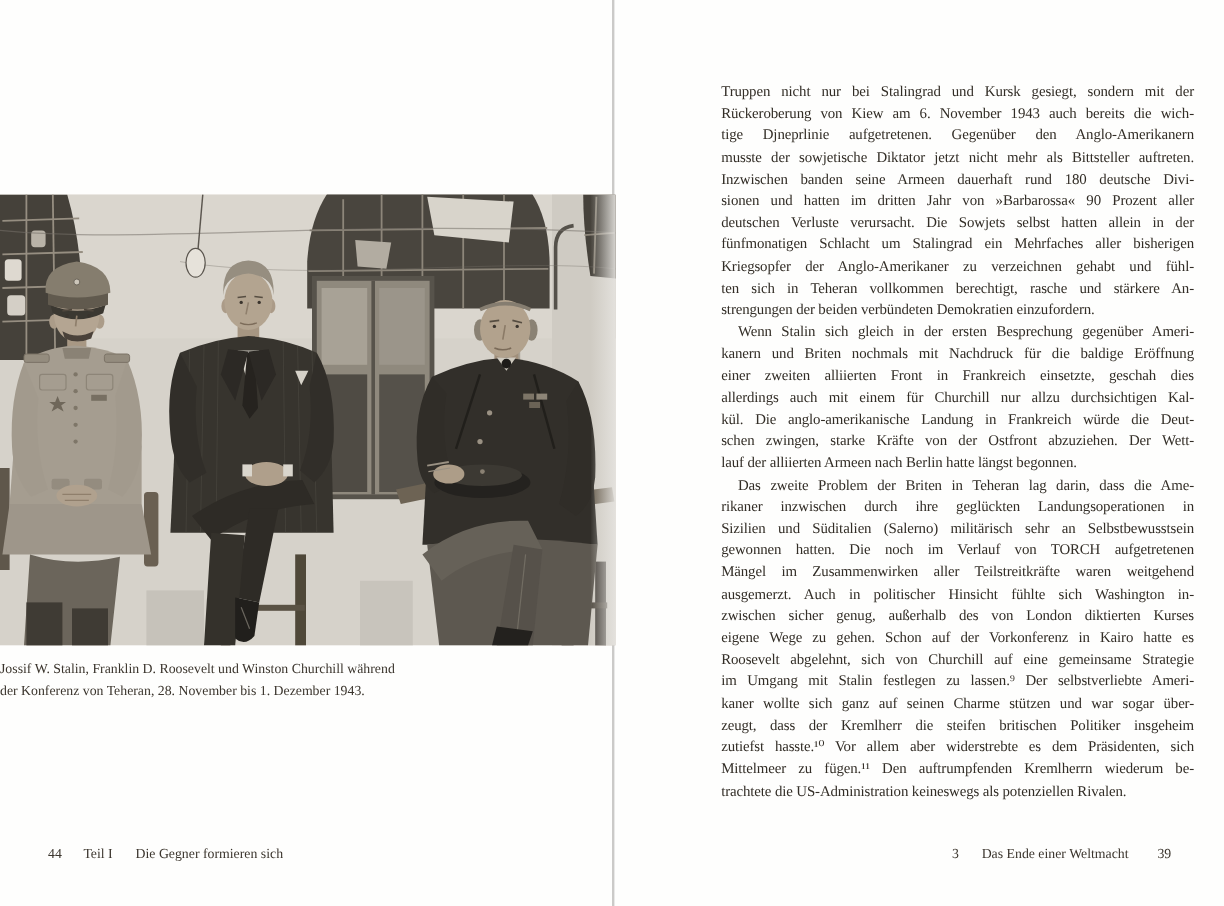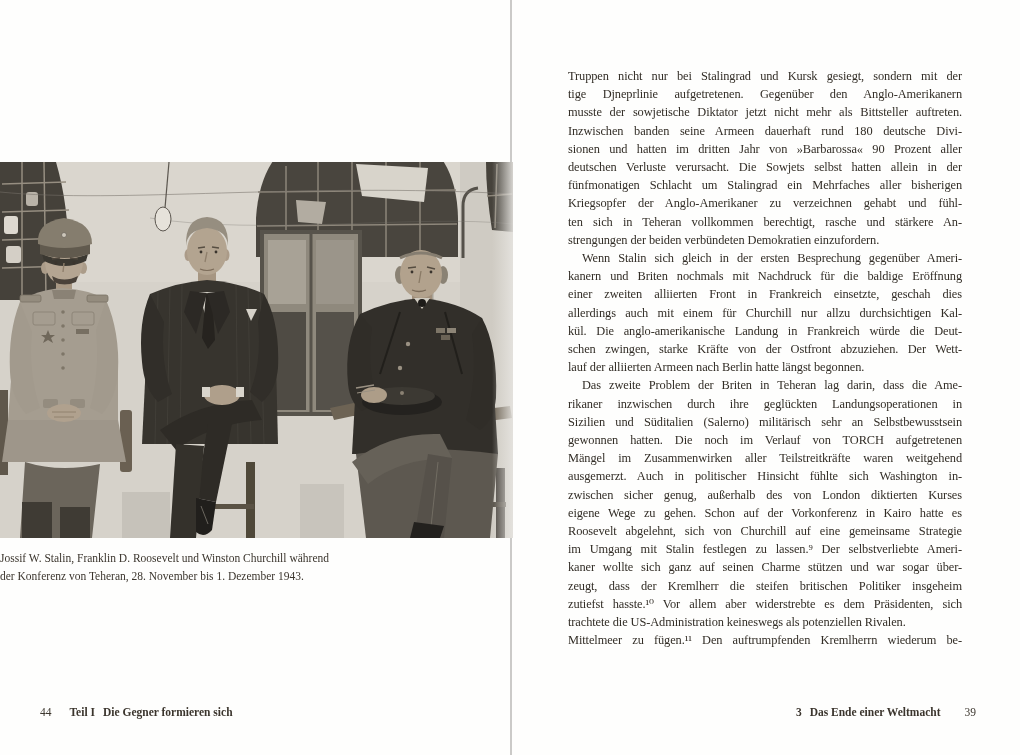--- a/index.html
+++ b/index.html
@@ -14,25 +14,25 @@
   
   .photo-wrap { position:absolute; left:0; top:162px; width:513px; height:376px; }
   .photo-wrap svg { display:block; width:513px; height:376px; }
   .caption {
     position:absolute; left:0; top:549px; width:513px;
     text-align:left; font-size:11.5px; line-height:18px; color:#3b352d;
   }
   .footer { position:absolute; top:706px; font-size:11.5px; color:#3b352d; display:flex; align-items:flex-start; }
   .footer-left  { left:40px; gap:18px; }
   .footer-right { right:44px; gap:24px; }
-  .footer .grp { display:flex; gap:8px;font-weight:bold; }
+  .footer .grp { display:flex; gap:19px; }
 
   
   .body-text {
-    position:absolute; left:568px; top:67px; width:394px;
+    position:absolute; left:601px; top:67px; width:394px;
     font-size:12.4px; line-height:18.2px; letter-spacing:-0.1px; color:#322d26;
   }
   .para { margin:0; }
   .line { text-align:justify; text-align-last:justify; white-space:nowrap; }
   .line.last { text-align-last:left; }
   .para.indent .line:first-child { text-indent:14px; }
   .italic { }
 </style>
 </head>
 <body>
@@ -251,20 +251,21 @@
     <span>44</span>
     <span class="grp">
       <span>Teil I</span>
       <span>Die Gegner formieren sich</span>
     </span>
   </div>
 
   <div class="body-text">
       <div class="para">
         <div class="line">Truppen nicht nur bei Stalingrad und Kursk gesiegt, sondern mit der</div>
+        <div class="line">Rückeroberung von Kiew am 6. November 1943 auch bereits die wich-</div>
         <div class="line">tige Djneprlinie aufgetretenen. Gegenüber den Anglo-Amerikanern</div>
         <div class="line">musste der sowjetische Diktator jetzt nicht mehr als Bittsteller auftreten.</div>
         <div class="line">Inzwischen banden seine Armeen dauerhaft rund 180 deutsche Divi-</div>
         <div class="line">sionen und hatten im dritten Jahr von »Barbarossa« 90 Prozent aller</div>
         <div class="line">deutschen Verluste verursacht. Die Sowjets selbst hatten allein in der</div>
         <div class="line">fünfmonatigen Schlacht um Stalingrad ein Mehrfaches aller bisherigen</div>
         <div class="line">Kriegsopfer der Anglo-Amerikaner zu verzeichnen gehabt und fühl-</div>
         <div class="line">ten sich in Teheran vollkommen berechtigt, rasche und stärkere An-</div>
         <div class="line last">strengungen der beiden verbündeten Demokratien einzufordern.</div>
       </div>
@@ -284,22 +285,22 @@
         <div class="line"><span>gewonnen hatten. Die noch im Verlauf von </span><span class="italic">TORCH</span><span> aufgetretenen</span></div>
         <div class="line">Mängel im Zusammenwirken aller Teilstreitkräfte waren weitgehend</div>
         <div class="line">ausgemerzt. Auch in politischer Hinsicht fühlte sich Washington in-</div>
         <div class="line">zwischen sicher genug, außerhalb des von London diktierten Kurses</div>
         <div class="line">eigene Wege zu gehen. Schon auf der Vorkonferenz in Kairo hatte es</div>
         <div class="line">Roosevelt abgelehnt, sich von Churchill auf eine gemeinsame Strategie</div>
         <div class="line">im Umgang mit Stalin festlegen zu lassen.⁹ Der selbstverliebte Ameri-</div>
         <div class="line">kaner wollte sich ganz auf seinen Charme stützen und war sogar über-</div>
         <div class="line">zeugt, dass der Kremlherr die steifen britischen Politiker insgeheim</div>
         <div class="line">zutiefst hasste.¹⁰ Vor allem aber widerstrebte es dem Präsidenten, sich</div>
+        <div class="line">Mittelmeer zu fügen.¹¹ Den auftrumpfenden Kremlherrn wiederum be-</div>
         <div class="line last">trachtete die US-Administration keineswegs als potenziellen Rivalen.</div>
-        <div class="line">Mittelmeer zu fügen.¹¹ Den auftrumpfenden Kremlherrn wiederum be-</div>
       </div>
     </div>
 
   <div class="footer footer-right">
     <span class="grp">
       <span>3</span>
       <span>Das Ende einer Weltmacht</span>
     </span>
     <span>39</span>
   </div>

